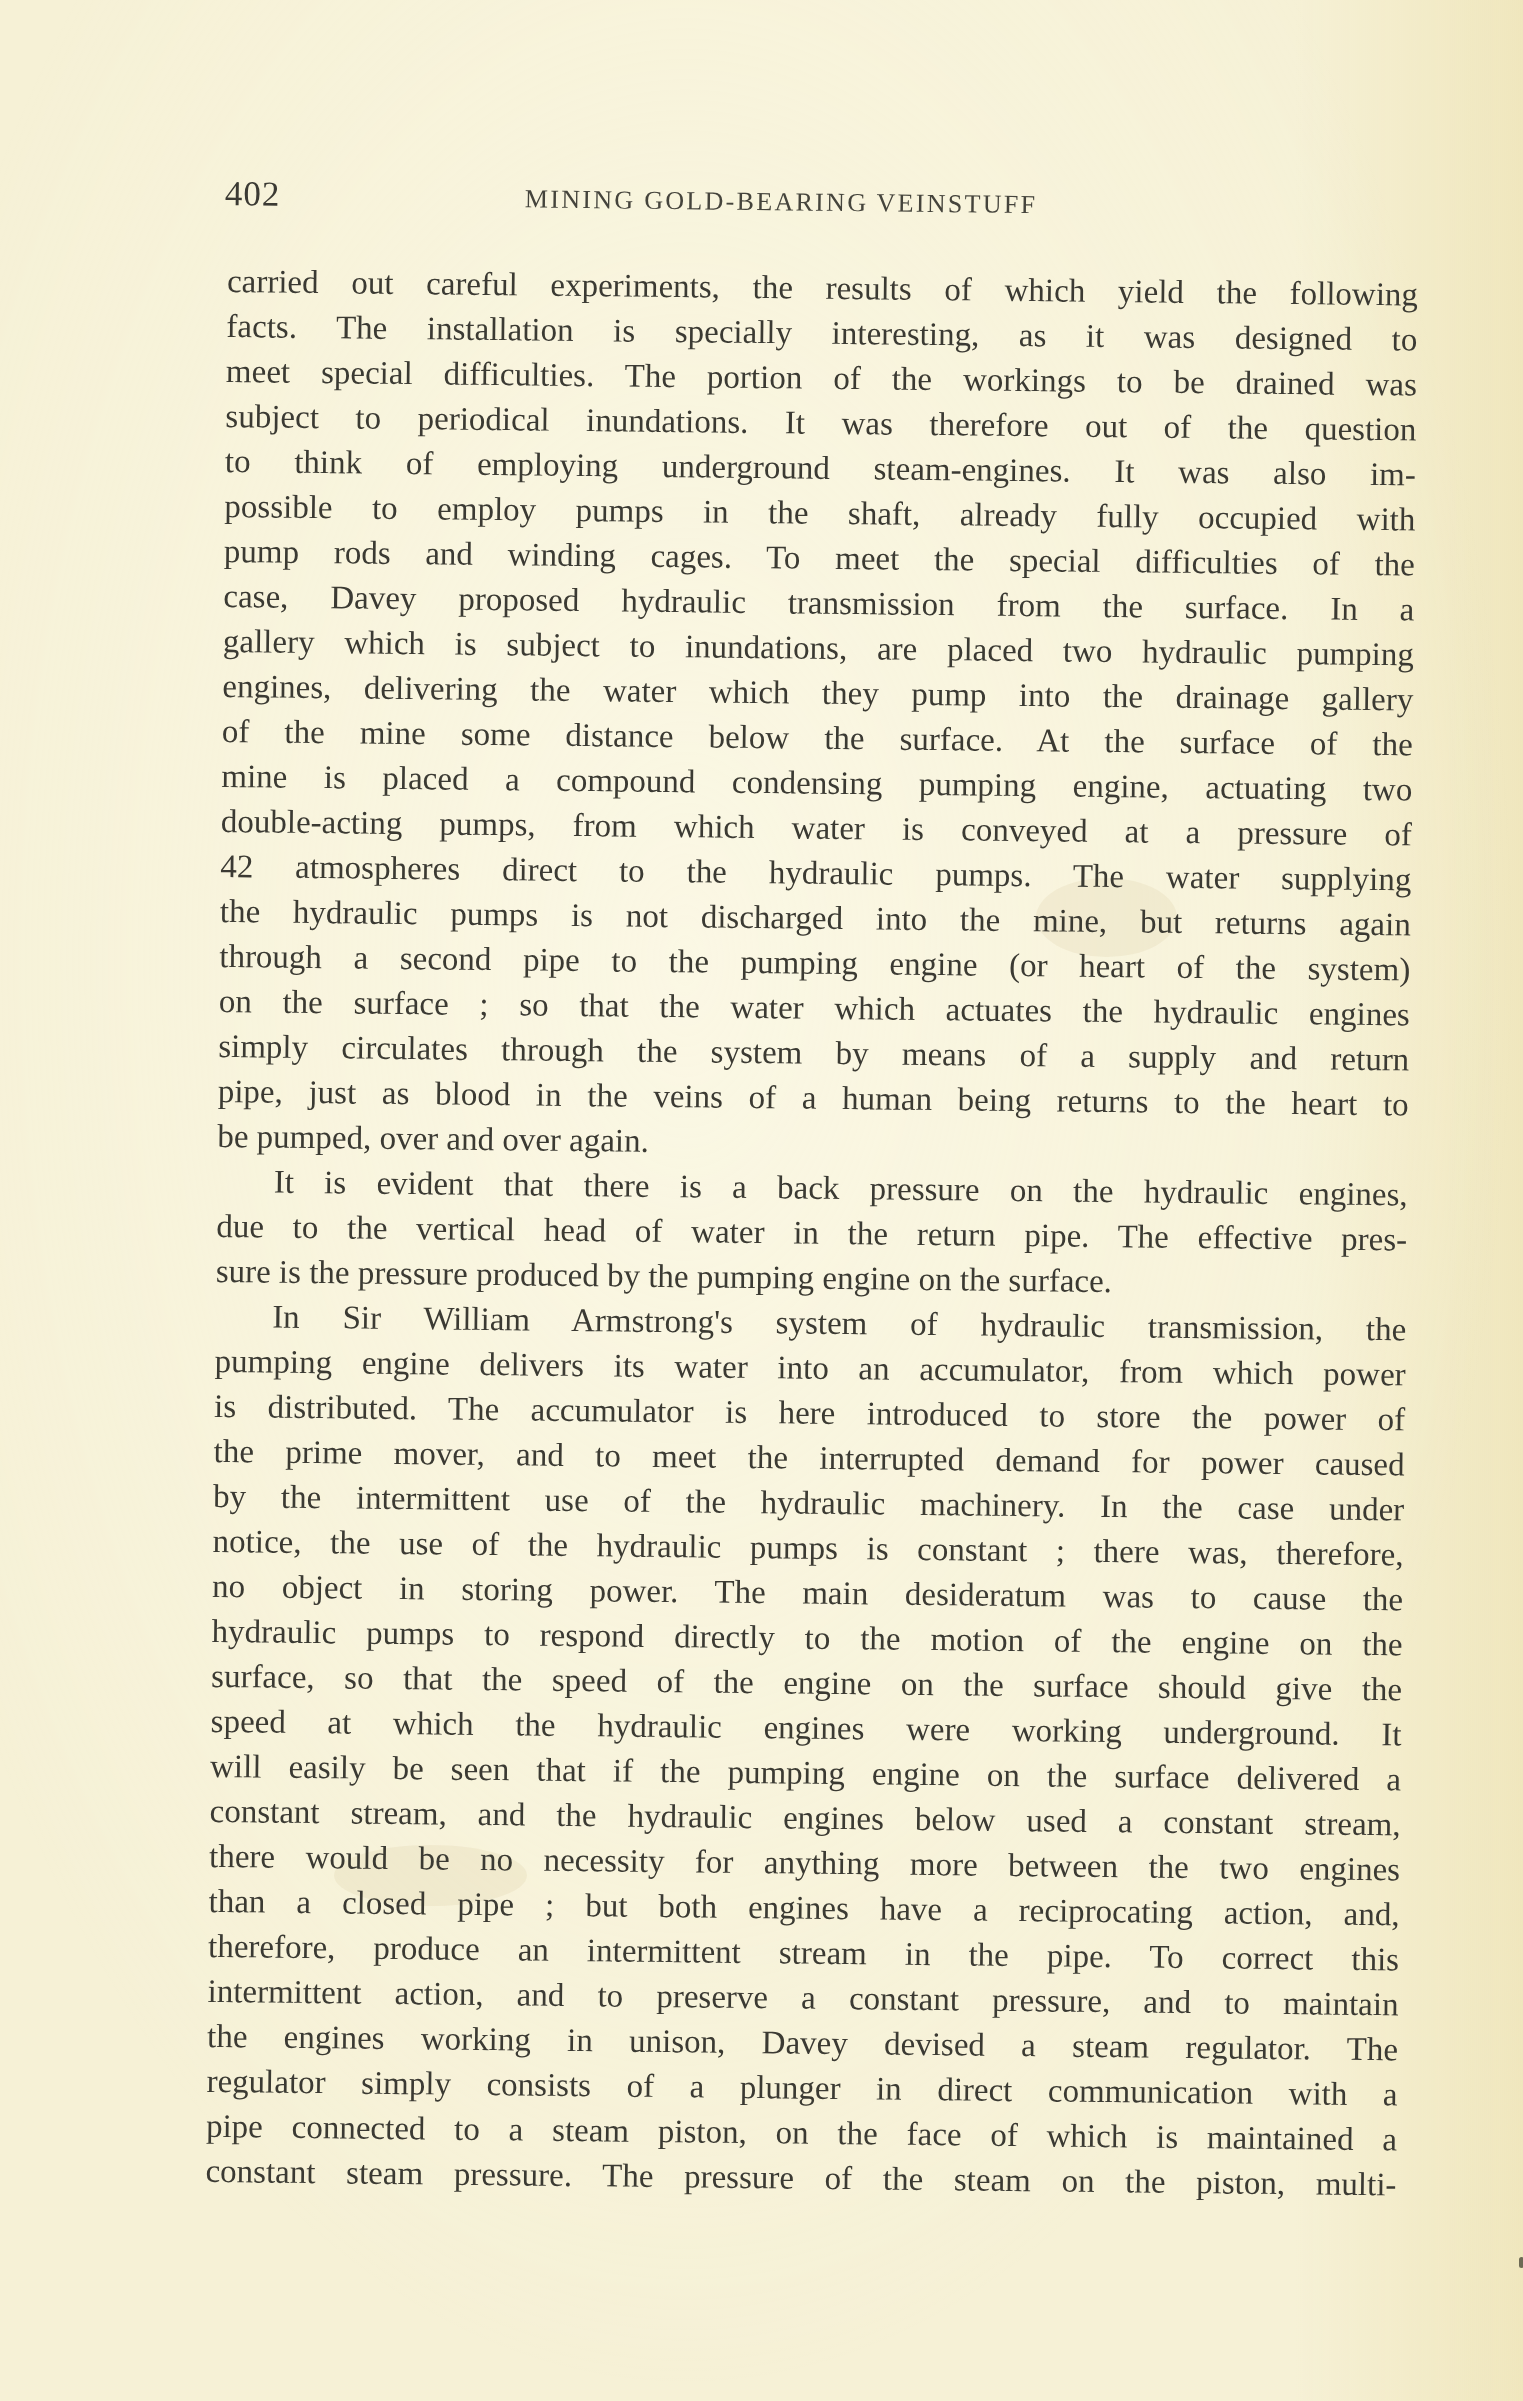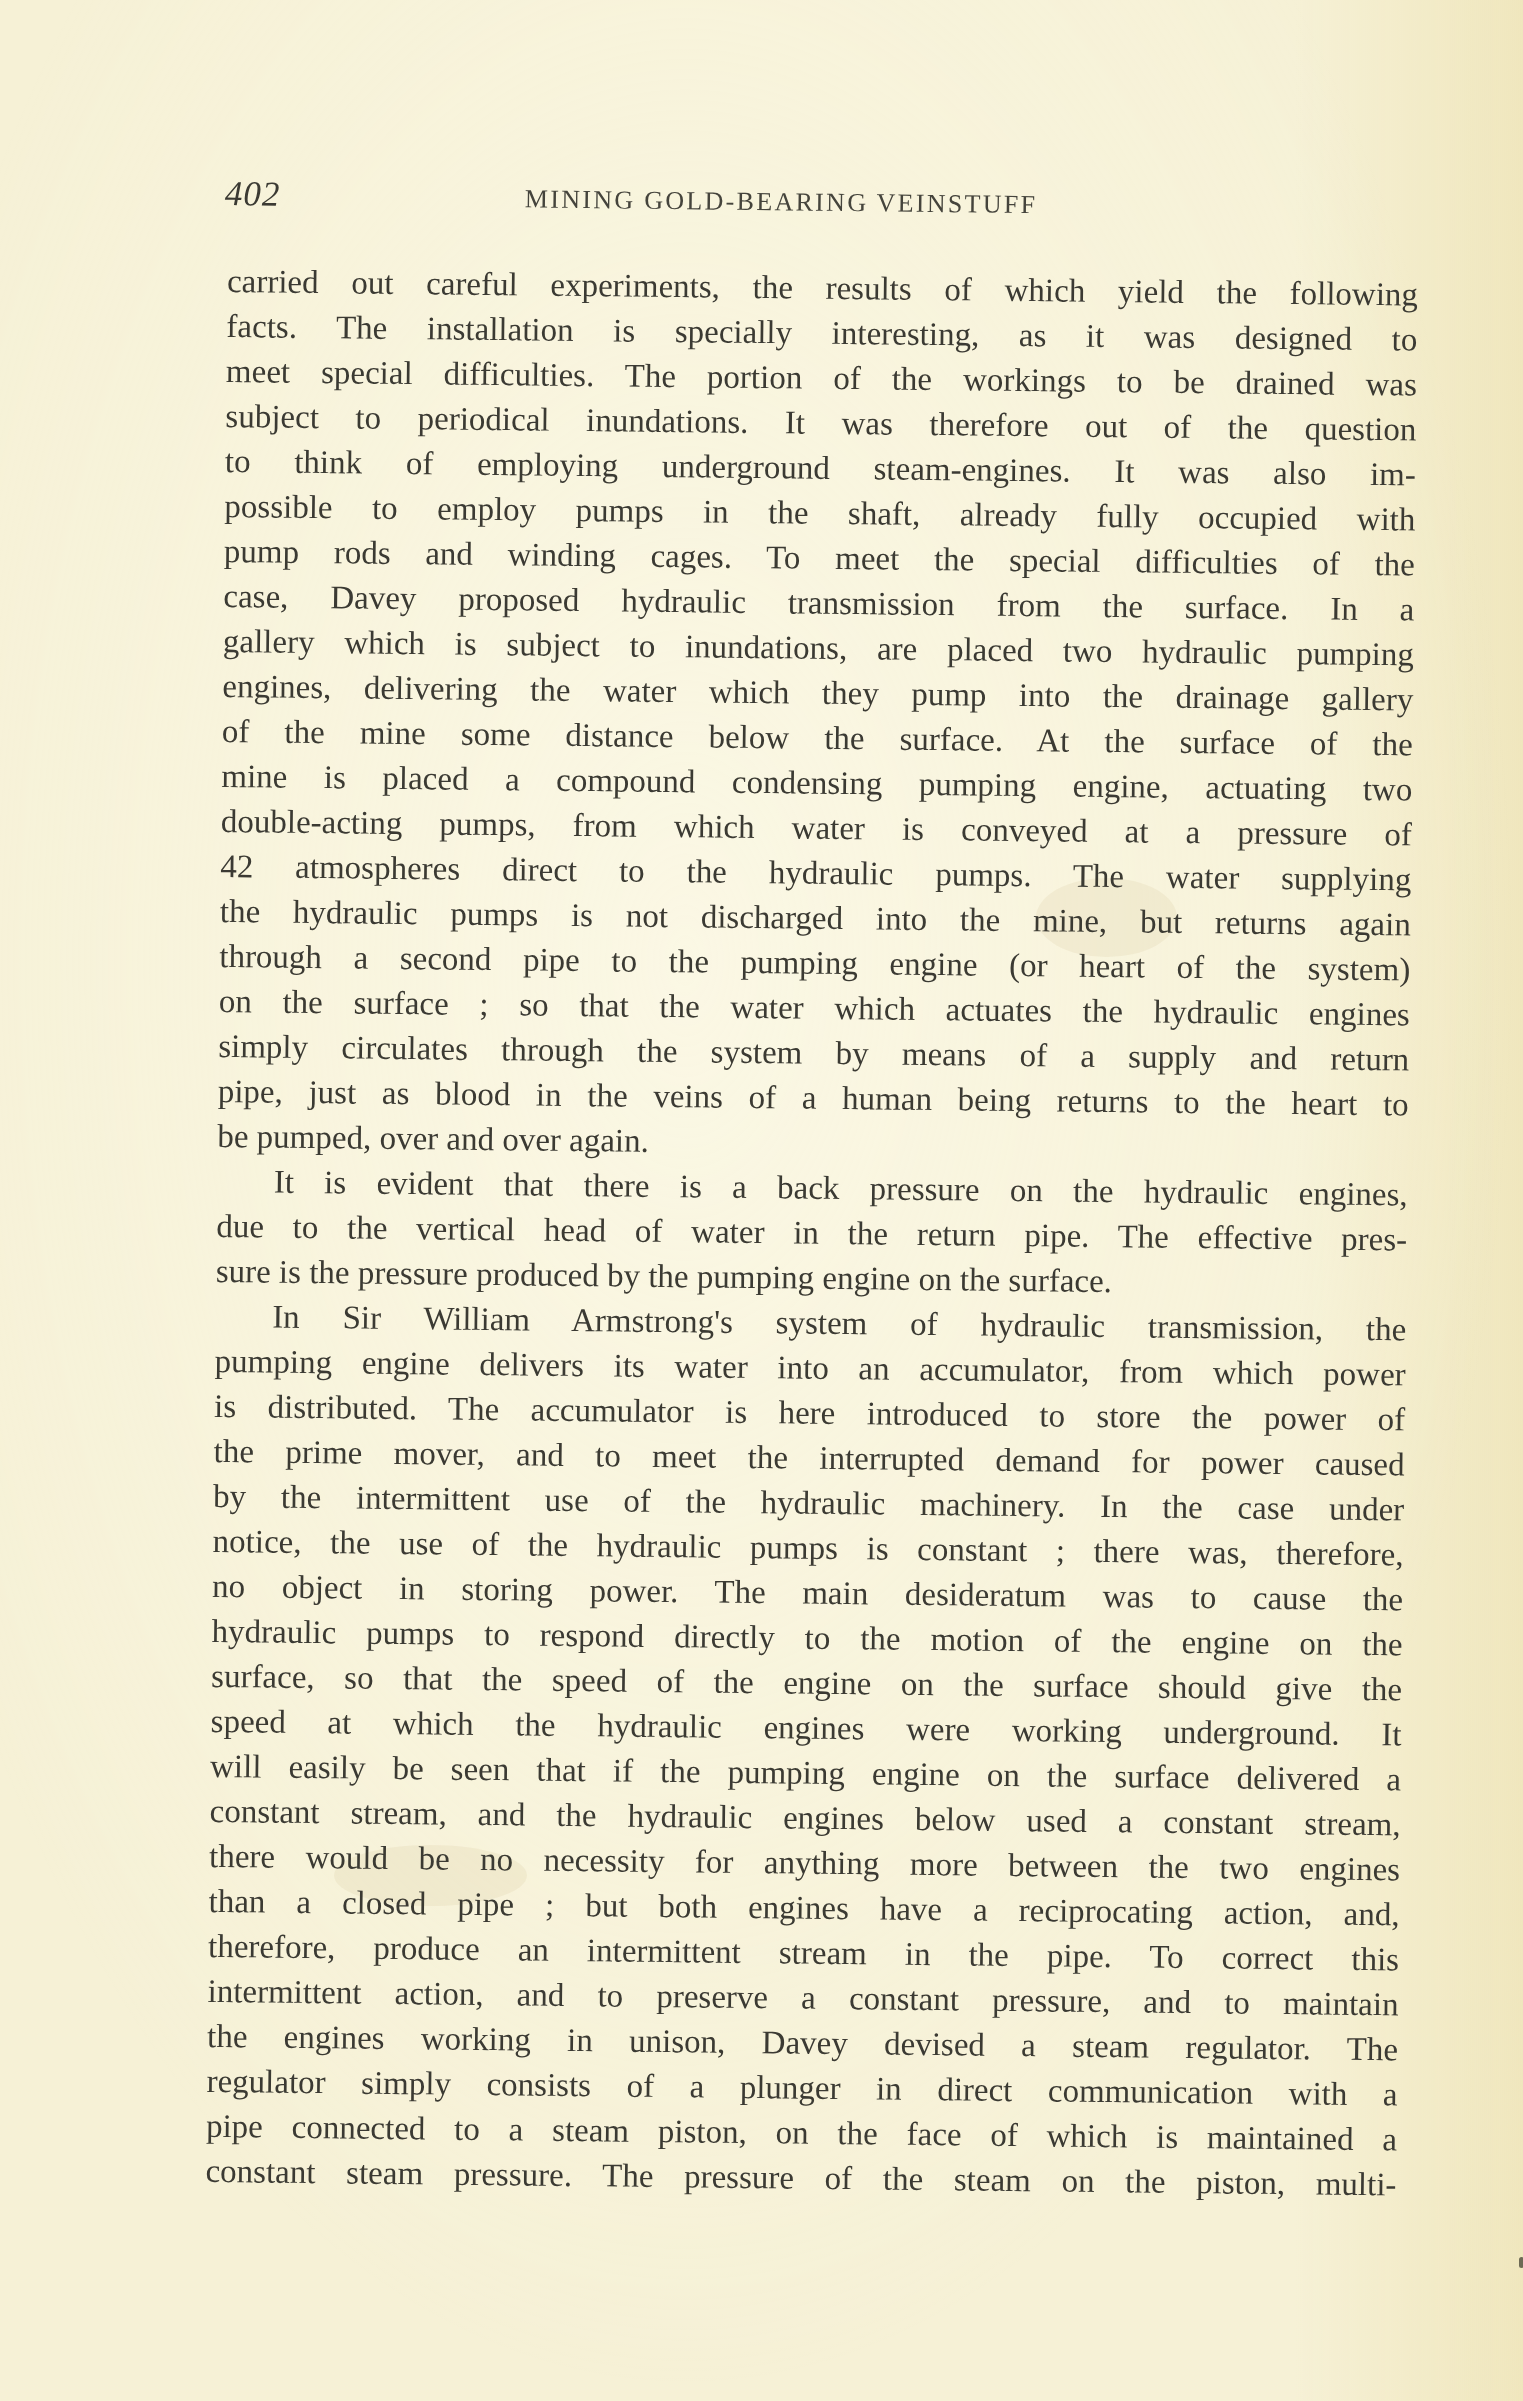--- a/index.html
+++ b/index.html
@@ -34,21 +34,20 @@
     width: 1195px;
     height: 44px;
   }
   .page-number {
     position: absolute;
     left: 0;
     top: 0;
     font-size: 35px;
     line-height: 44px;
     letter-spacing: 0.9px;
-    font-style: italic;
   }
   .head-title {
     position: absolute;
     left: 300px;
     top: 3.5px;
     font-size: 26px;
     line-height: 40px;
     letter-spacing: 2.3px;
     color: #45443c;
   }

